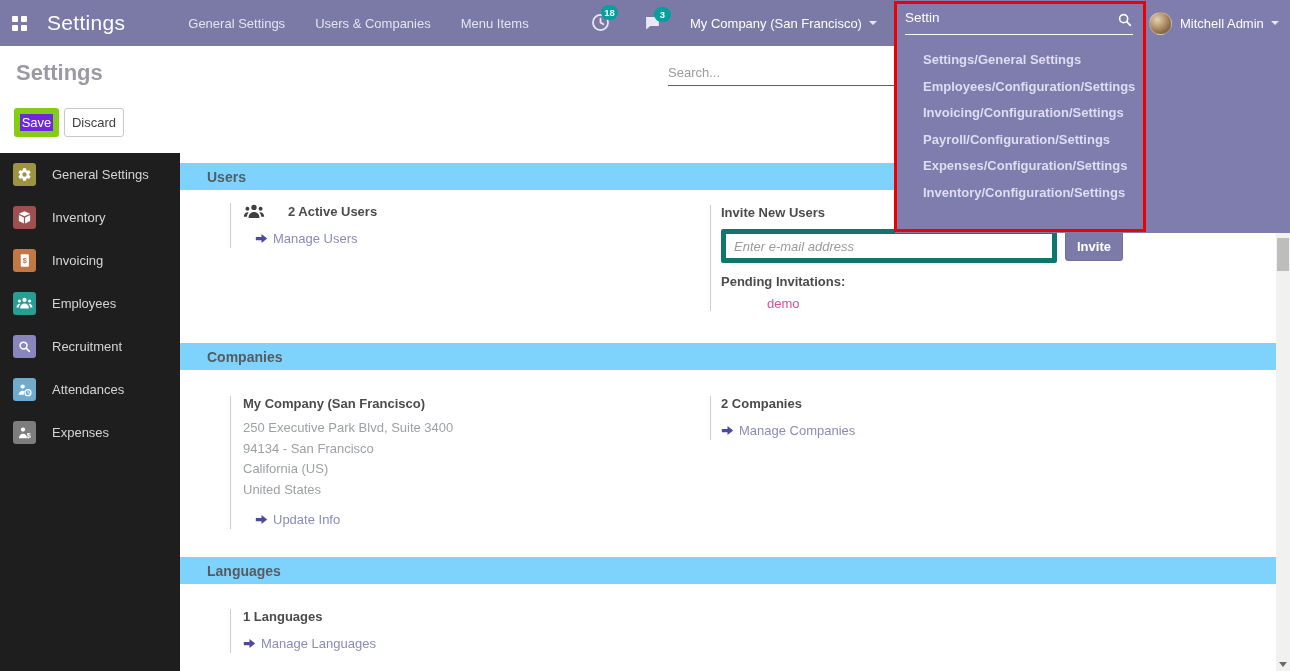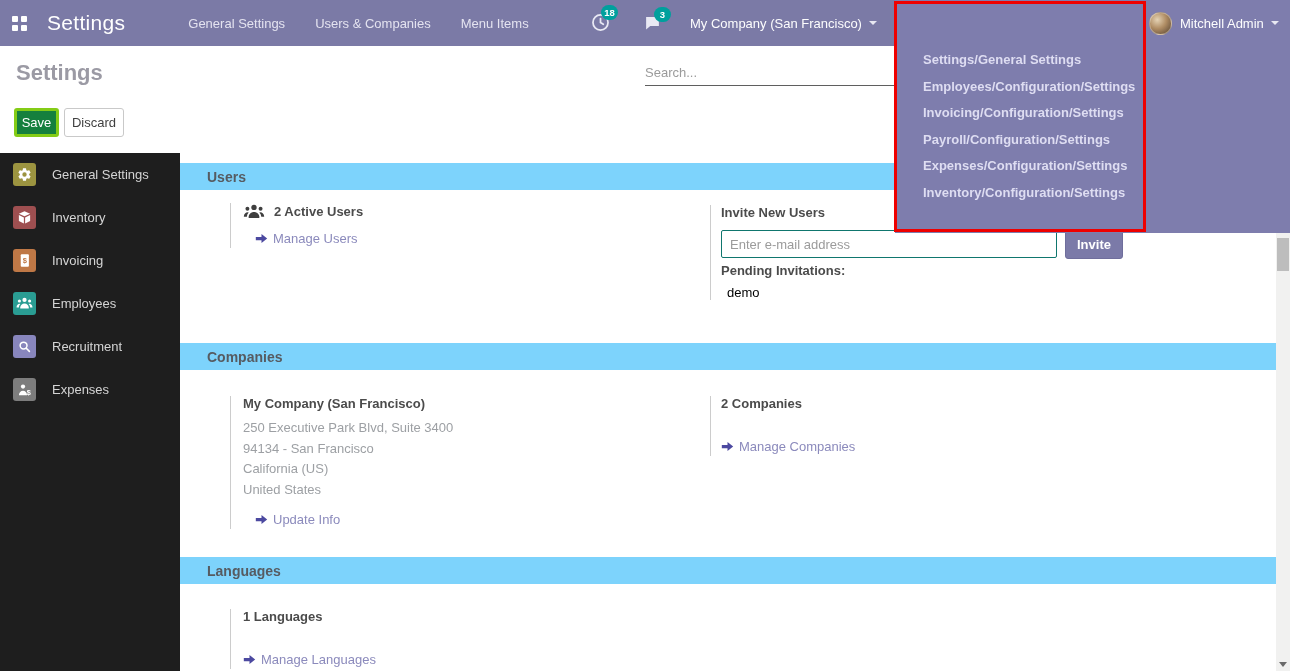--- a/index.html
+++ b/index.html
@@ -57,27 +57,27 @@
     color:#deddf2; font-size:13px; cursor:pointer; white-space:nowrap;
   }
   .highlight-box {
     position:absolute; left:894px; top:1px; width:252px; height:231px;
     border:3px solid #ee0000; z-index:40; pointer-events:none;
   }
 
   
   .page-title { position:absolute; left:16px; top:60px; font-size:22px; font-weight:bold; color:#9b9aa4; }
   .btn { font-family:"Liberation Sans", sans-serif; font-size:13px; border-radius:3px; cursor:pointer; height:29px; }
-  .btn-save { position:absolute; left:14px; top:108px; width:45px; background:#15803d; color:#fff; border:3px solid #84cc16; }
+  .btn-save { position:absolute; left:14px; top:108px; width:45px; background:#6d28d9; color:#fff; border:6px solid #84cc16; }
   .btn-discard { position:absolute; left:64px; top:108px; width:60px; background:#ffffff; color:#3f3f3f; border:1px solid #c9c9c9; }
   .cp-search { position:absolute; left:645px; top:62px; width:252px; }
   .cp-search input {
     width:100%; border:none; border-bottom:1px solid #5f5f5f; outline:none;
     font-family:"Liberation Sans", sans-serif; font-size:13px; color:#555;
-    height:24px; background:transparent; padding-bottom:2px;
+    height:24px; background:transparent; padding-bottom:2px;margin-left:23px;
   }
   .cp-search input::placeholder { color:#9b9b9b; }
 
   
   .sidebar { position:absolute; left:0; top:153px; width:180px; bottom:0; background:#1e1e1e; z-index:6; }
   .side-item { display:flex; align-items:center; height:43px; padding-left:13px; cursor:pointer; }
   .tile { width:23px; height:23px; border-radius:3px; display:flex; align-items:center; justify-content:center; flex:0 0 23px; }
   .side-label { color:#d4d4d4; font-size:13px; margin-left:16px; white-space:nowrap; }
 
   
@@ -85,32 +85,32 @@
   .sec-bar { position:absolute; left:0; width:1096px; height:27px; background:#7dd3fc;
     display:flex; align-items:center; padding-left:27px; font-weight:bold; font-size:14px; color:#565b61; }
   .bar-users { top:10px; } .bar-companies { top:190px; } .bar-languages { top:404px; }
   .setting-box { position:absolute; border-left:1px solid #cccccc; padding-left:12px; }
   .box-users-left { left:50px; top:50px; width:430px; }
   .box-users-right { left:530px; top:52px; width:440px; padding-left:10px; }
   .box-companies-left { left:50px; top:243px; width:430px; }
   .box-companies-right { left:530px; top:243px; width:440px; padding-left:10px; }
   .box-languages { left:50px; top:456px; width:430px; }
   .bold-label { font-weight:bold; color:#4b4b4b; font-size:13px; }
-  .icon-label-row { display:flex; align-items:center; gap:9px; }
+  .icon-label-row { display:flex; align-items:center; gap:23px; }
   .o-link { display:inline-flex; align-items:center; gap:5px; color:#8b8abc; font-size:13px; cursor:pointer; text-decoration:none; }
-  .link-indent { margin-left:12px; } .mt12{margin-top:12px;} .mt15{margin-top:4px;} .mt16{margin-top:28px;}
+  .link-indent { margin-left:12px; } .mt12{margin-top:12px;} .mt15{margin-top:11px;} .mt16{margin-top:12px;}
   .addr { color:#9da0a4; font-size:13px; line-height:20.5px; margin-top:7px; }
   .invite-row { display:flex; align-items:center; margin-top:9px; }
-  .email-input { width:336px; height:28px; border:1px solid #0f766e; border-radius:2px;
-    font-family:"Liberation Sans", sans-serif; font-size:13px; color:#555; padding:12px 8px; outline:none; }
+  .email-input { width:336px; height:28px; border:5px solid #0f766e; border-radius:2px;
+    font-family:"Liberation Sans", sans-serif; font-size:13px; color:#555; padding:12px 8px; outline:none;font-style:italic; }
   .email-input::placeholder { color:#9b9b9b; }
   .btn-invite { margin-left:8px; height:30px; padding:0 11px; background:#7b7aa8; color:#fff;
     font-weight:bold; border:1px solid #6f6e9c; border-radius:3px; font-size:13px; cursor:pointer;
     font-family:"Liberation Sans", sans-serif; }
-  .pending-user { margin-top:7px; padding-left:6px; color:#000000; cursor:pointer; width:max-content; }
+  .pending-user { margin-top:7px; padding-left:6px; color:#ec4899; cursor:pointer; width:max-content;margin-left:40px; }
 
   
   .scrollbar { position:absolute; right:0; top:45px; bottom:0; width:14px; background:#f1f1f0; z-index:5; }
   .scroll-thumb { position:absolute; left:1px; right:1px; top:193px; height:33px; background:#bdbdbd; cursor:pointer; }
   .scroll-down { position:absolute; left:3px; bottom:4px; width:0; height:0;
     border-left:4px solid transparent; border-right:4px solid transparent; border-top:5px solid #6a6a6a; cursor:pointer; }
 
   svg { display:block; }
 </style>
 </head>
@@ -150,20 +150,29 @@
   </div>
 </div>
 
 <div class="user-menu">
   <span class="avatar"></span>
   <span>Mitchell Admin</span>
   <span class="caret"></span>
 </div>
 
 <div class="search-panel">
+  <div class="panel-search-row">
+    <input class="panel-search-input" type="text" value="Settin" style="">
+    <span class="panel-mag">
+      <svg width="16" height="16" viewBox="0 0 24 24">
+          <circle cx="10" cy="10" r="6" fill="none" stroke="#ffffff" stroke-width="2.4"></circle>
+          <path d="m14.6 14.6 5.4 5.4" stroke="#ffffff" stroke-width="2.6" stroke-linecap="round"></path>
+        </svg>
+    </span>
+  </div>
   <ul class="panel-results">
     <li>Settings/General Settings</li>
     <li>Employees/Configuration/Settings</li>
     <li>Invoicing/Configuration/Settings</li>
     <li>Payroll/Configuration/Settings</li>
     <li>Expenses/Configuration/Settings</li>
     <li>Inventory/Configuration/Settings</li>
   </ul>
 </div>
 <div class="highlight-box"></div>
@@ -223,20 +232,31 @@
   <div class="side-item">
     <span class="tile" style="background: rgb(136, 134, 189);">
       <svg width="15" height="15" viewBox="0 0 24 24">
           <circle cx="10.5" cy="10.5" r="5.5" fill="none" stroke="#fff" stroke-width="2.4"></circle>
           <path d="m14.8 14.8 5 5" stroke="#fff" stroke-width="2.6" stroke-linecap="round"></path>
         </svg>
     </span>
     <span class="side-label">Recruitment</span>
   </div>
 
+  <div class="side-item">
+    <span class="tile" style="background: rgb(111, 171, 205);">
+      <svg width="16" height="16" viewBox="0 0 24 24" fill="#fff">
+          <circle cx="8.5" cy="6.8" r="3.2"></circle>
+          <path d="M2.5 19c0-3.3 2.7-6 6-6 1.2 0 2.3.3 3.2.9a6.6 6.6 0 0 0-1.5 5.1H2.5z"></path>
+          <circle cx="16.5" cy="16" r="4.5" fill="none" stroke="#fff" stroke-width="1.8"></circle>
+          <path d="M16.5 13.7V16l1.9 1.1" stroke="#fff" stroke-width="1.4" fill="none" stroke-linecap="round"></path>
+        </svg>
+    </span>
+    <span class="side-label">Attendances</span>
+  </div>
 
   <div class="side-item">
     <span class="tile" style="background: rgb(125, 125, 125);">
       <svg width="16" height="16" viewBox="0 0 24 24" fill="#fff">
           <circle cx="9" cy="6.8" r="3.2"></circle>
           <path d="M3 19c0-3.3 2.7-6 6-6s6 2.7 6 6v1H3z"></path>
           <text x="17.5" y="19" font-size="11" font-weight="bold" text-anchor="middle" fill="#fff" font-family="Liberation Sans, sans-serif">$</text>
         </svg>
     </span>
     <span class="side-label">Expenses</span>

